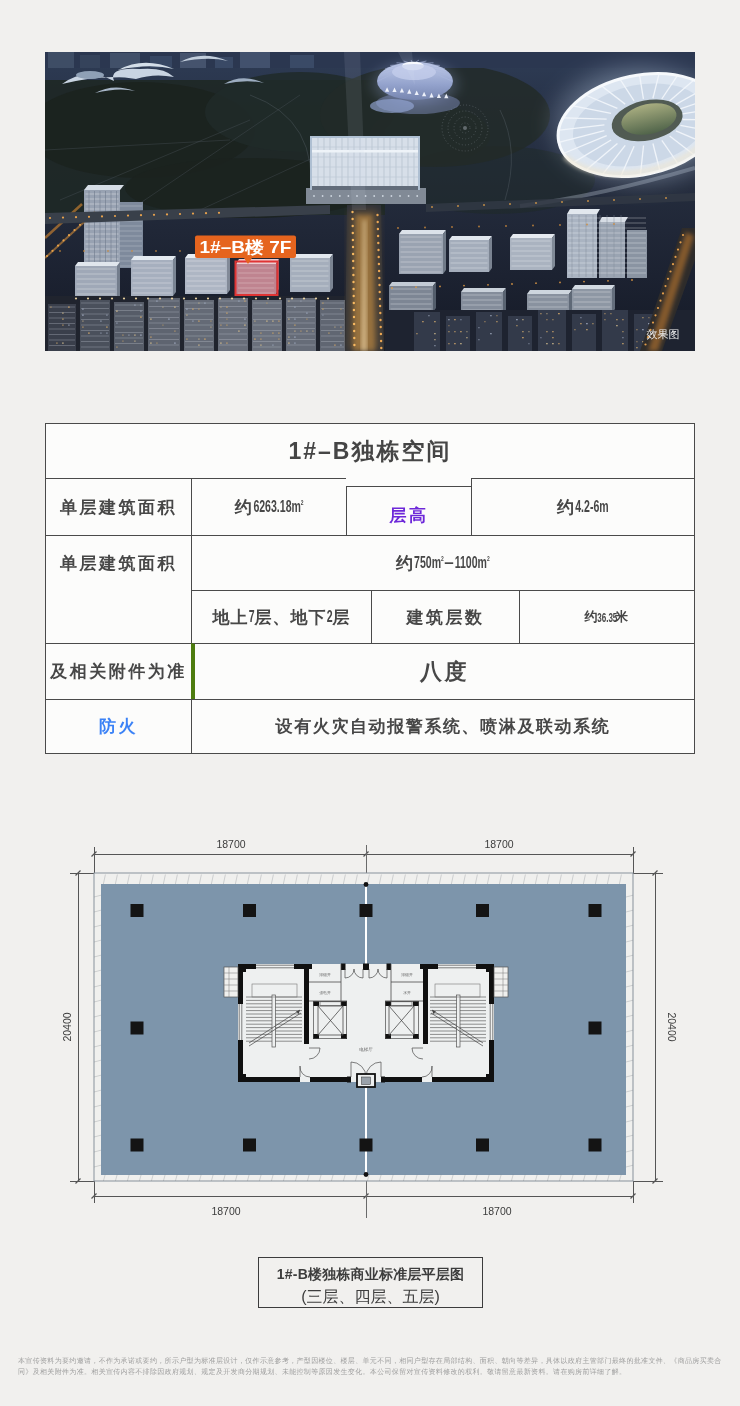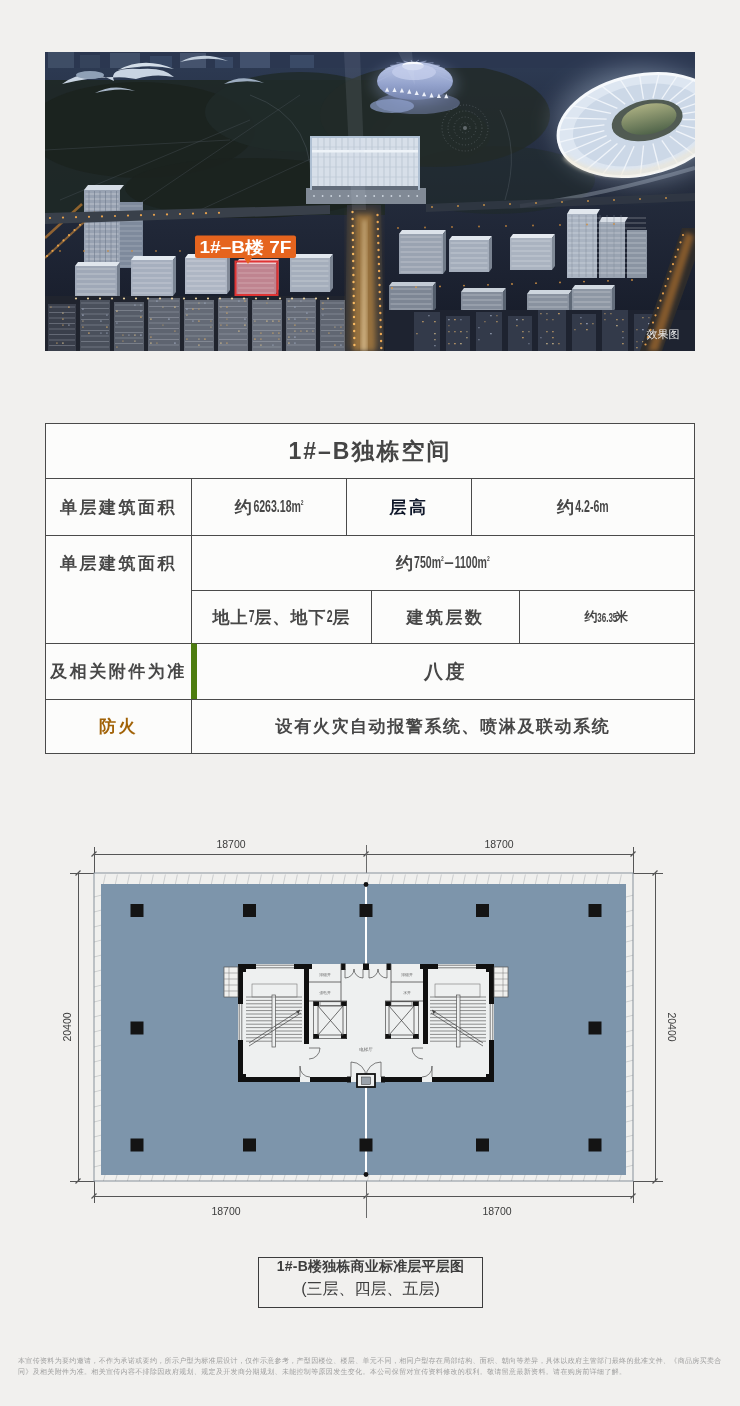--- a/index.html
+++ b/index.html
@@ -885,34 +885,34 @@
 
 <text x="663" y="338" font-size="11" fill="#f0f0f0" text-anchor="middle" font-family="Liberation Sans, sans-serif">效果图</text>
 </svg>
 
 <div class="abs" style="left:45px;top:423px;width:650px;height:331px;border:1px solid #4a4a4a;background:#fcfcfb;color:#474747">
 
 <div class="cell" style="left:0;top:0;width:648px;height:54px;font-size:23px;letter-spacing:2px;color:#454545">1#–B独栋空间</div>
 
 <div class="cell" style="left:0px;top:54px;width:145px;height:57px;font-size:17px;letter-spacing:2.5px;color:#474747;border-top:1px solid #4a4a4a;">单层建筑面积</div>
 <div class="cell" style="left:145px;top:54px;width:155px;height:57px;font-size:17px;letter-spacing:1.5px;color:#474747;border-top:1px solid #4a4a4a;border-left:1px solid #4a4a4a;">约<span style="display:inline-block;transform:scaleX(0.62);letter-spacing:0;margin:0 -15.4px">6263.18m<sup>2</sup></span></div>
-<div class="cell" style="left:300px;top:54px;width:125px;height:57px;font-size:17px;letter-spacing:2.5px;color:#0f172a;border-top:1px solid #4a4a4a;border-left:1px solid #4a4a4a;">层高</div>
+<div class="cell" style="left:300px;top:62px;width:125px;height:57px;font-size:17px;letter-spacing:2.5px;color:#6d28d9;border-top:1px solid #4a4a4a;border-left:1px solid #4a4a4a;">层高</div>
 <div class="cell" style="left:425px;top:54px;width:223px;height:57px;font-size:17px;letter-spacing:1.5px;color:#474747;border-top:1px solid #4a4a4a;border-left:1px solid #4a4a4a;">约<span style="display:inline-block;transform:scaleX(0.62);letter-spacing:0;margin:0 -10.3px">4.2-6m</span></div>
 
 <div class="cell" style="left:0px;top:111px;width:145px;height:55px;font-size:17px;letter-spacing:2.5px;color:#474747;border-top:1px solid #4a4a4a;">单层建筑面积</div>
 <div class="cell" style="left:145px;top:111px;width:503px;height:55px;font-size:17px;letter-spacing:1.5px;color:#474747;border-top:1px solid #4a4a4a;border-left:1px solid #4a4a4a;">约<span style="display:inline-block;transform:scaleX(0.62);letter-spacing:0;margin:0 -9.1px">750m<sup>2</sup></span>–<span style="display:inline-block;transform:scaleX(0.62);letter-spacing:0;margin:0 -10.8px">1100m<sup>2</sup></span></div>
 
 <div class="cell" style="left:145px;top:166px;width:180px;height:53px;font-size:17px;letter-spacing:1px;color:#474747;border-top:1px solid #4a4a4a;border-left:1px solid #4a4a4a;">地上<span style="display:inline-block;transform:scaleX(0.62);letter-spacing:0;margin:0 -1.7px">7</span>层、地下<span style="display:inline-block;transform:scaleX(0.62);letter-spacing:0;margin:0 -1.7px">2</span>层</div>
 <div class="cell" style="left:325px;top:166px;width:148px;height:53px;font-size:17px;letter-spacing:2.5px;color:#474747;border-top:1px solid #4a4a4a;border-left:1px solid #4a4a4a;">建筑层数</div>
 <div class="cell" style="left:473px;top:166px;width:175px;height:53px;font-size:13px;letter-spacing:1.5px;color:#474747;border-top:1px solid #4a4a4a;border-left:1px solid #4a4a4a;">约<span style="display:inline-block;transform:scaleX(0.62);letter-spacing:0;margin:0 -8.2px">36.35</span>米</div>
 
 <div class="cell" style="left:0px;top:219px;width:145px;height:56px;font-size:17px;letter-spacing:2.5px;color:#474747;border-top:1px solid #4a4a4a;">及相关附件为准</div>
-<div class="cell" style="left:145px;top:219px;width:503px;height:56px;font-size:19px;letter-spacing:2.5px;color:#474747;border-top:1px solid #4a4a4a;border-left:6px solid #4d7c0f;">八度</div>
-
-<div class="cell" style="left:0px;top:275px;width:145px;height:54px;font-size:17px;letter-spacing:2.5px;color:#a16207;border-top:1px solid #4a4a4a;text-align:right;">防火</div>
+<div class="cell" style="left:145px;top:219px;width:503px;height:56px;font-size:22px;letter-spacing:2.5px;color:#474747;border-top:1px solid #4a4a4a;border-left:4px solid #4d7c0f;">八度</div>
+
+<div class="cell" style="left:0px;top:275px;width:145px;height:54px;font-size:17px;letter-spacing:2.5px;color:#3b82f6;border-top:1px solid #4a4a4a;text-align:right;">防火</div>
 <div class="cell" style="left:145px;top:275px;width:503px;height:54px;font-size:17px;letter-spacing:1.6px;color:#474747;border-top:1px solid #4a4a4a;border-left:1px solid #4a4a4a;">设有火灾自动报警系统、喷淋及联动系统</div>
 </div>
 
 <svg class="abs" style="left:55px;top:838px" width="635" height="392" viewBox="55 838 635 392">
 
 <g stroke="#555555" stroke-width="1" fill="none" shape-rendering="crispEdges">
 <line x1="94" y1="854" x2="633" y2="854"></line>
 <line x1="94" y1="847" x2="94" y2="873"></line>
       <line x1="633" y1="847" x2="633" y2="873"></line>
 <line x1="91.5" y1="856.5" x2="96.5" y2="851.5" stroke-width="1.2" shape-rendering="auto"></line>
@@ -1085,17 +1085,17 @@
 <text x="366" y="1051" font-size="4.5" fill="#666666" text-anchor="middle" font-family="Liberation Sans, sans-serif">电梯厅</text>
 
 <text x="325" y="976" font-size="3.8" fill="#666666" text-anchor="middle" font-family="Liberation Sans, sans-serif">排烟井</text>
 <text x="325" y="994" font-size="3.8" fill="#666666" text-anchor="middle" font-family="Liberation Sans, sans-serif">强电井</text>
 <text x="407" y="976" font-size="3.8" fill="#666666" text-anchor="middle" font-family="Liberation Sans, sans-serif">排烟井</text>
 <text x="407" y="994" font-size="3.8" fill="#666666" text-anchor="middle" font-family="Liberation Sans, sans-serif">水井</text>
 </g>
 </svg>
 
 <div class="abs" style="left:258px;top:1257px;width:225px;height:51px;border:1px solid #3c3c3c;text-align:center;color:#3d3d3d">
-<div style="font-size:14px;font-weight:bold;letter-spacing:0.2px">1#-B楼独栋商业标准层平层图</div>
+<div style="font-size:14px;font-weight:bold;margin-top:8px;letter-spacing:0.2px">1#-B楼独栋商业标准层平层图</div>
 <div style="font-size:16px;margin-top:3px">(三层、四层、五层)</div>
 </div>
 
 <div class="abs" style="left:18px;top:1356px;width:720px;font-size:7px;line-height:10.8px;color:#9e9e9e;letter-spacing:0.33px;white-space:nowrap">本宣传资料为要约邀请，不作为承诺或要约，所示户型为标准层设计，仅作示意参考，产型因楼位、楼层、单元不同，相同户型存在局部结构、面积、朝向等差异，具体以政府主管部门最终的批准文件、《商品房买卖合<br>同》及相关附件为准。相关宣传内容不排除因政府规划、规定及开发商分期规划、未能控制等原因发生变化。本公司保留对宣传资料修改的权利。敬请留意最新资料。请在购房前详细了解。</div>
 
 </body></html>

